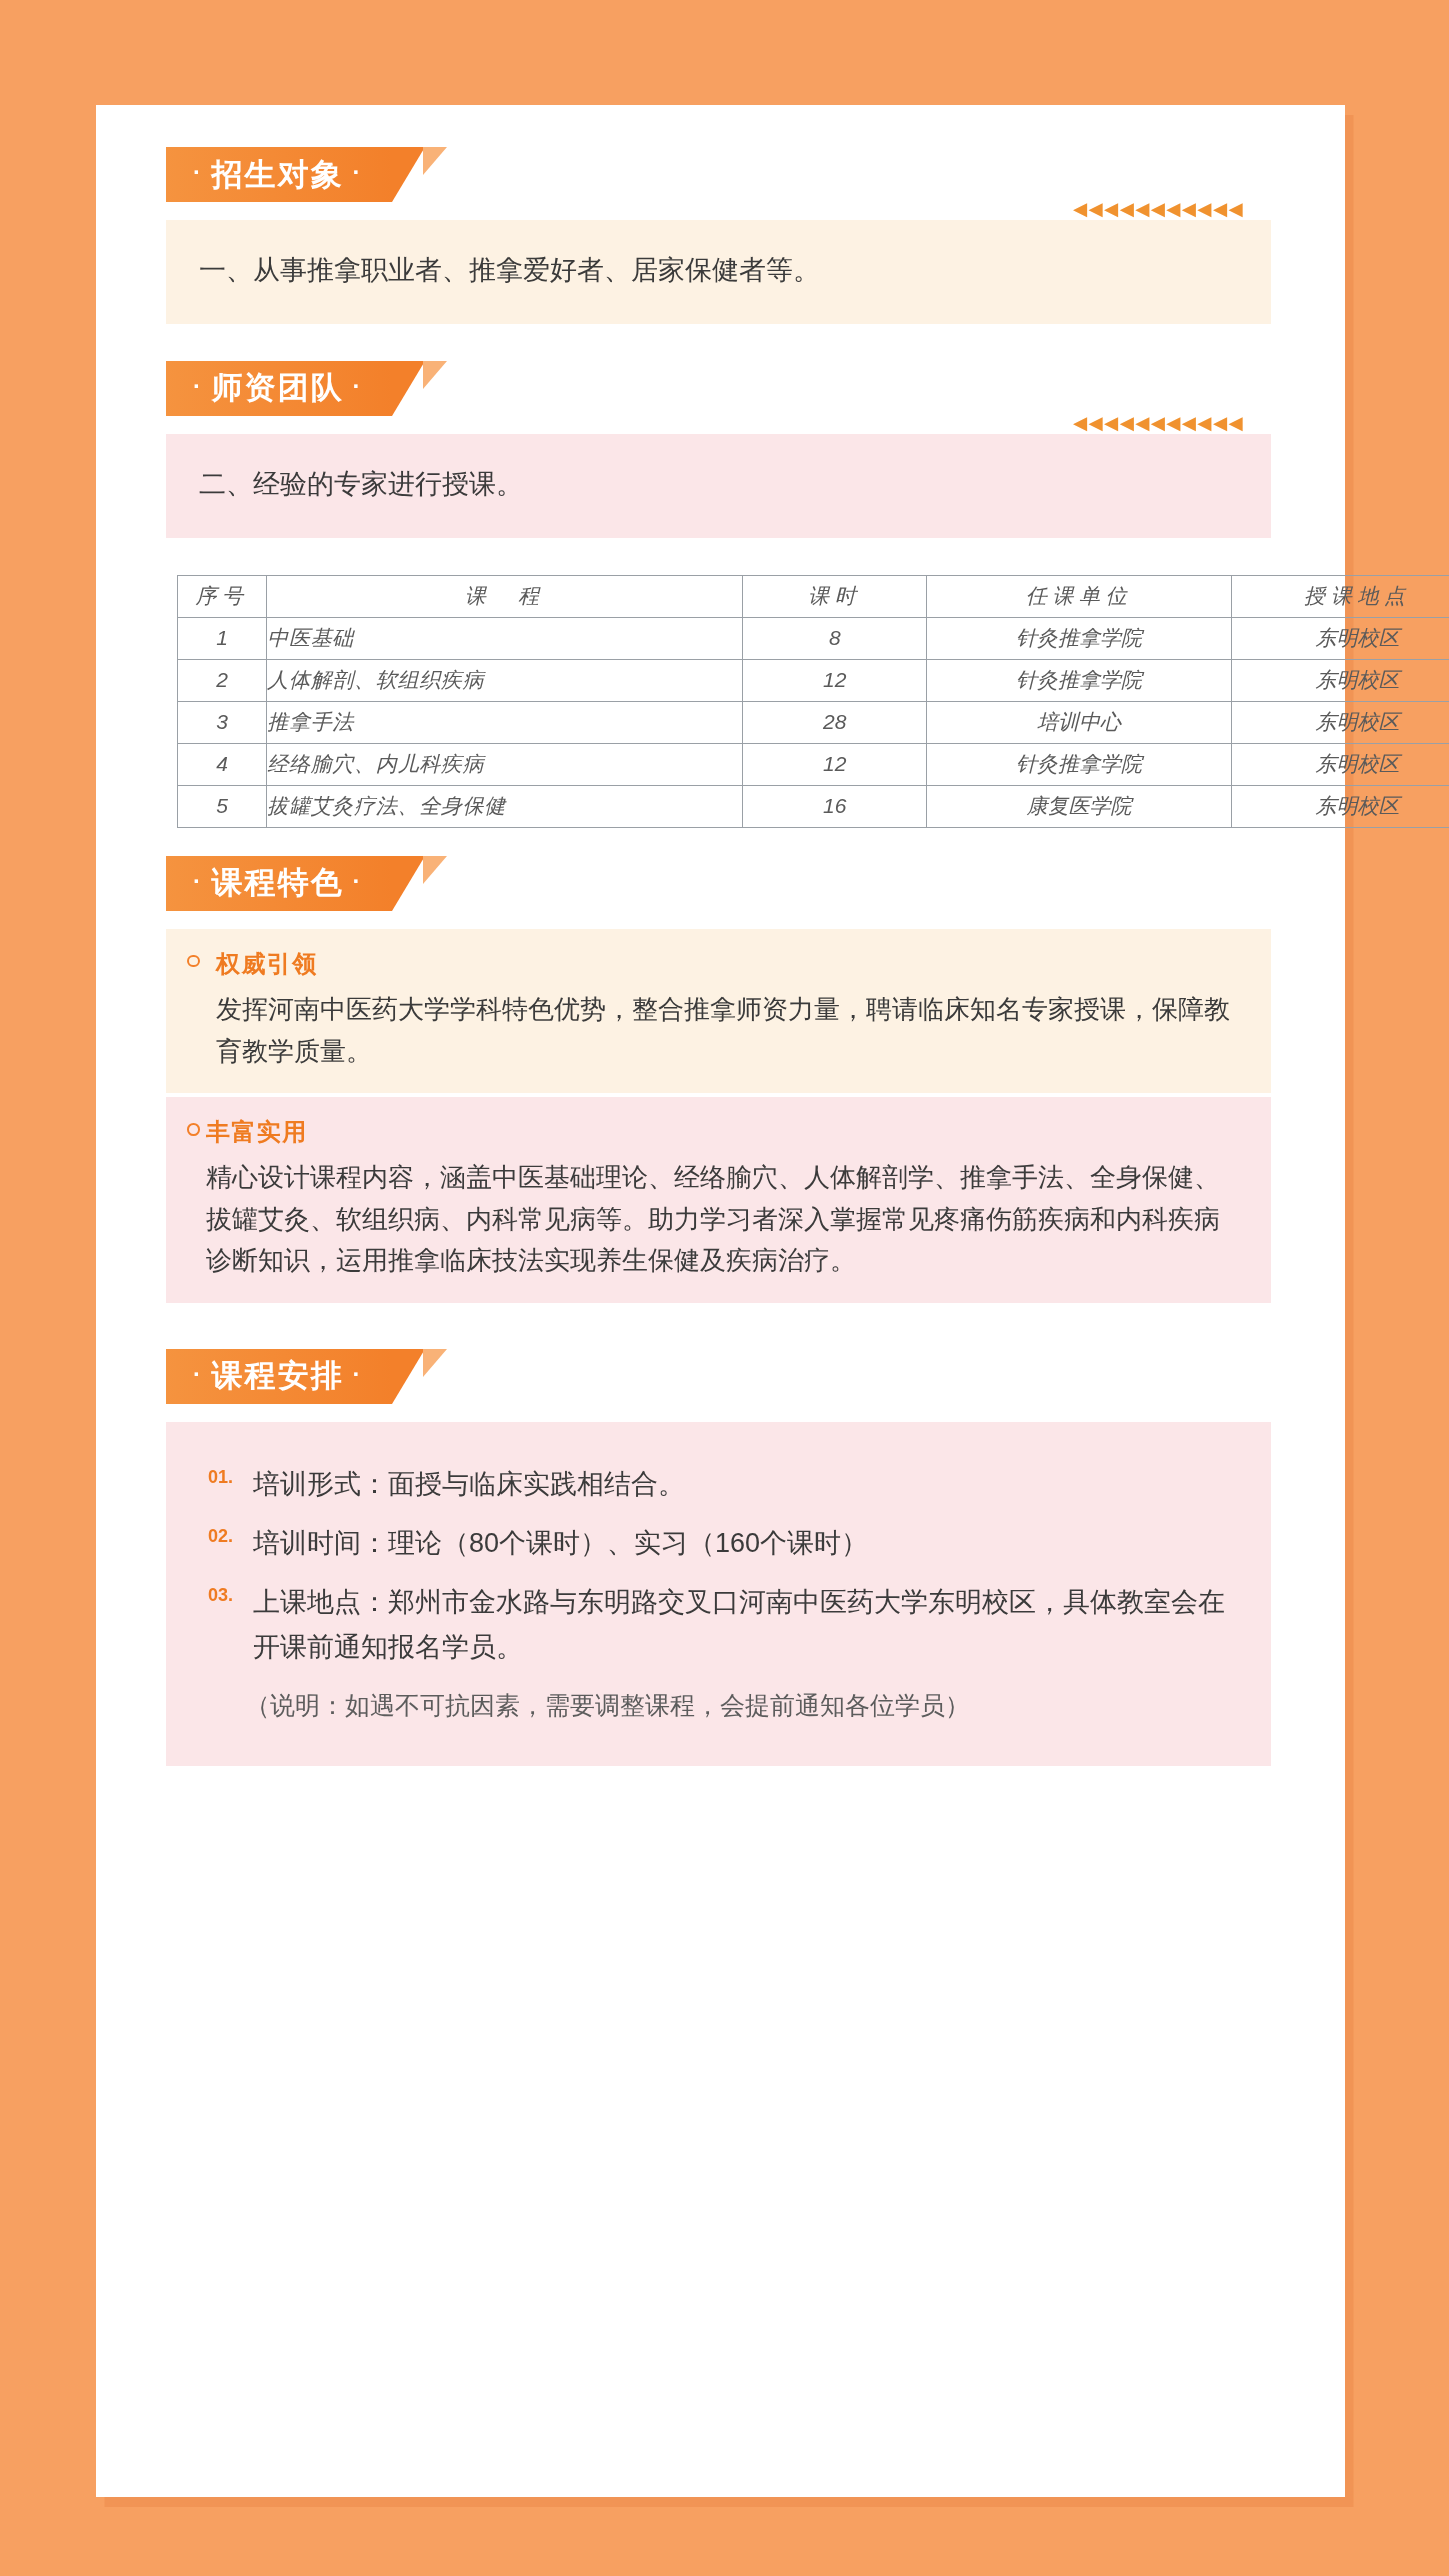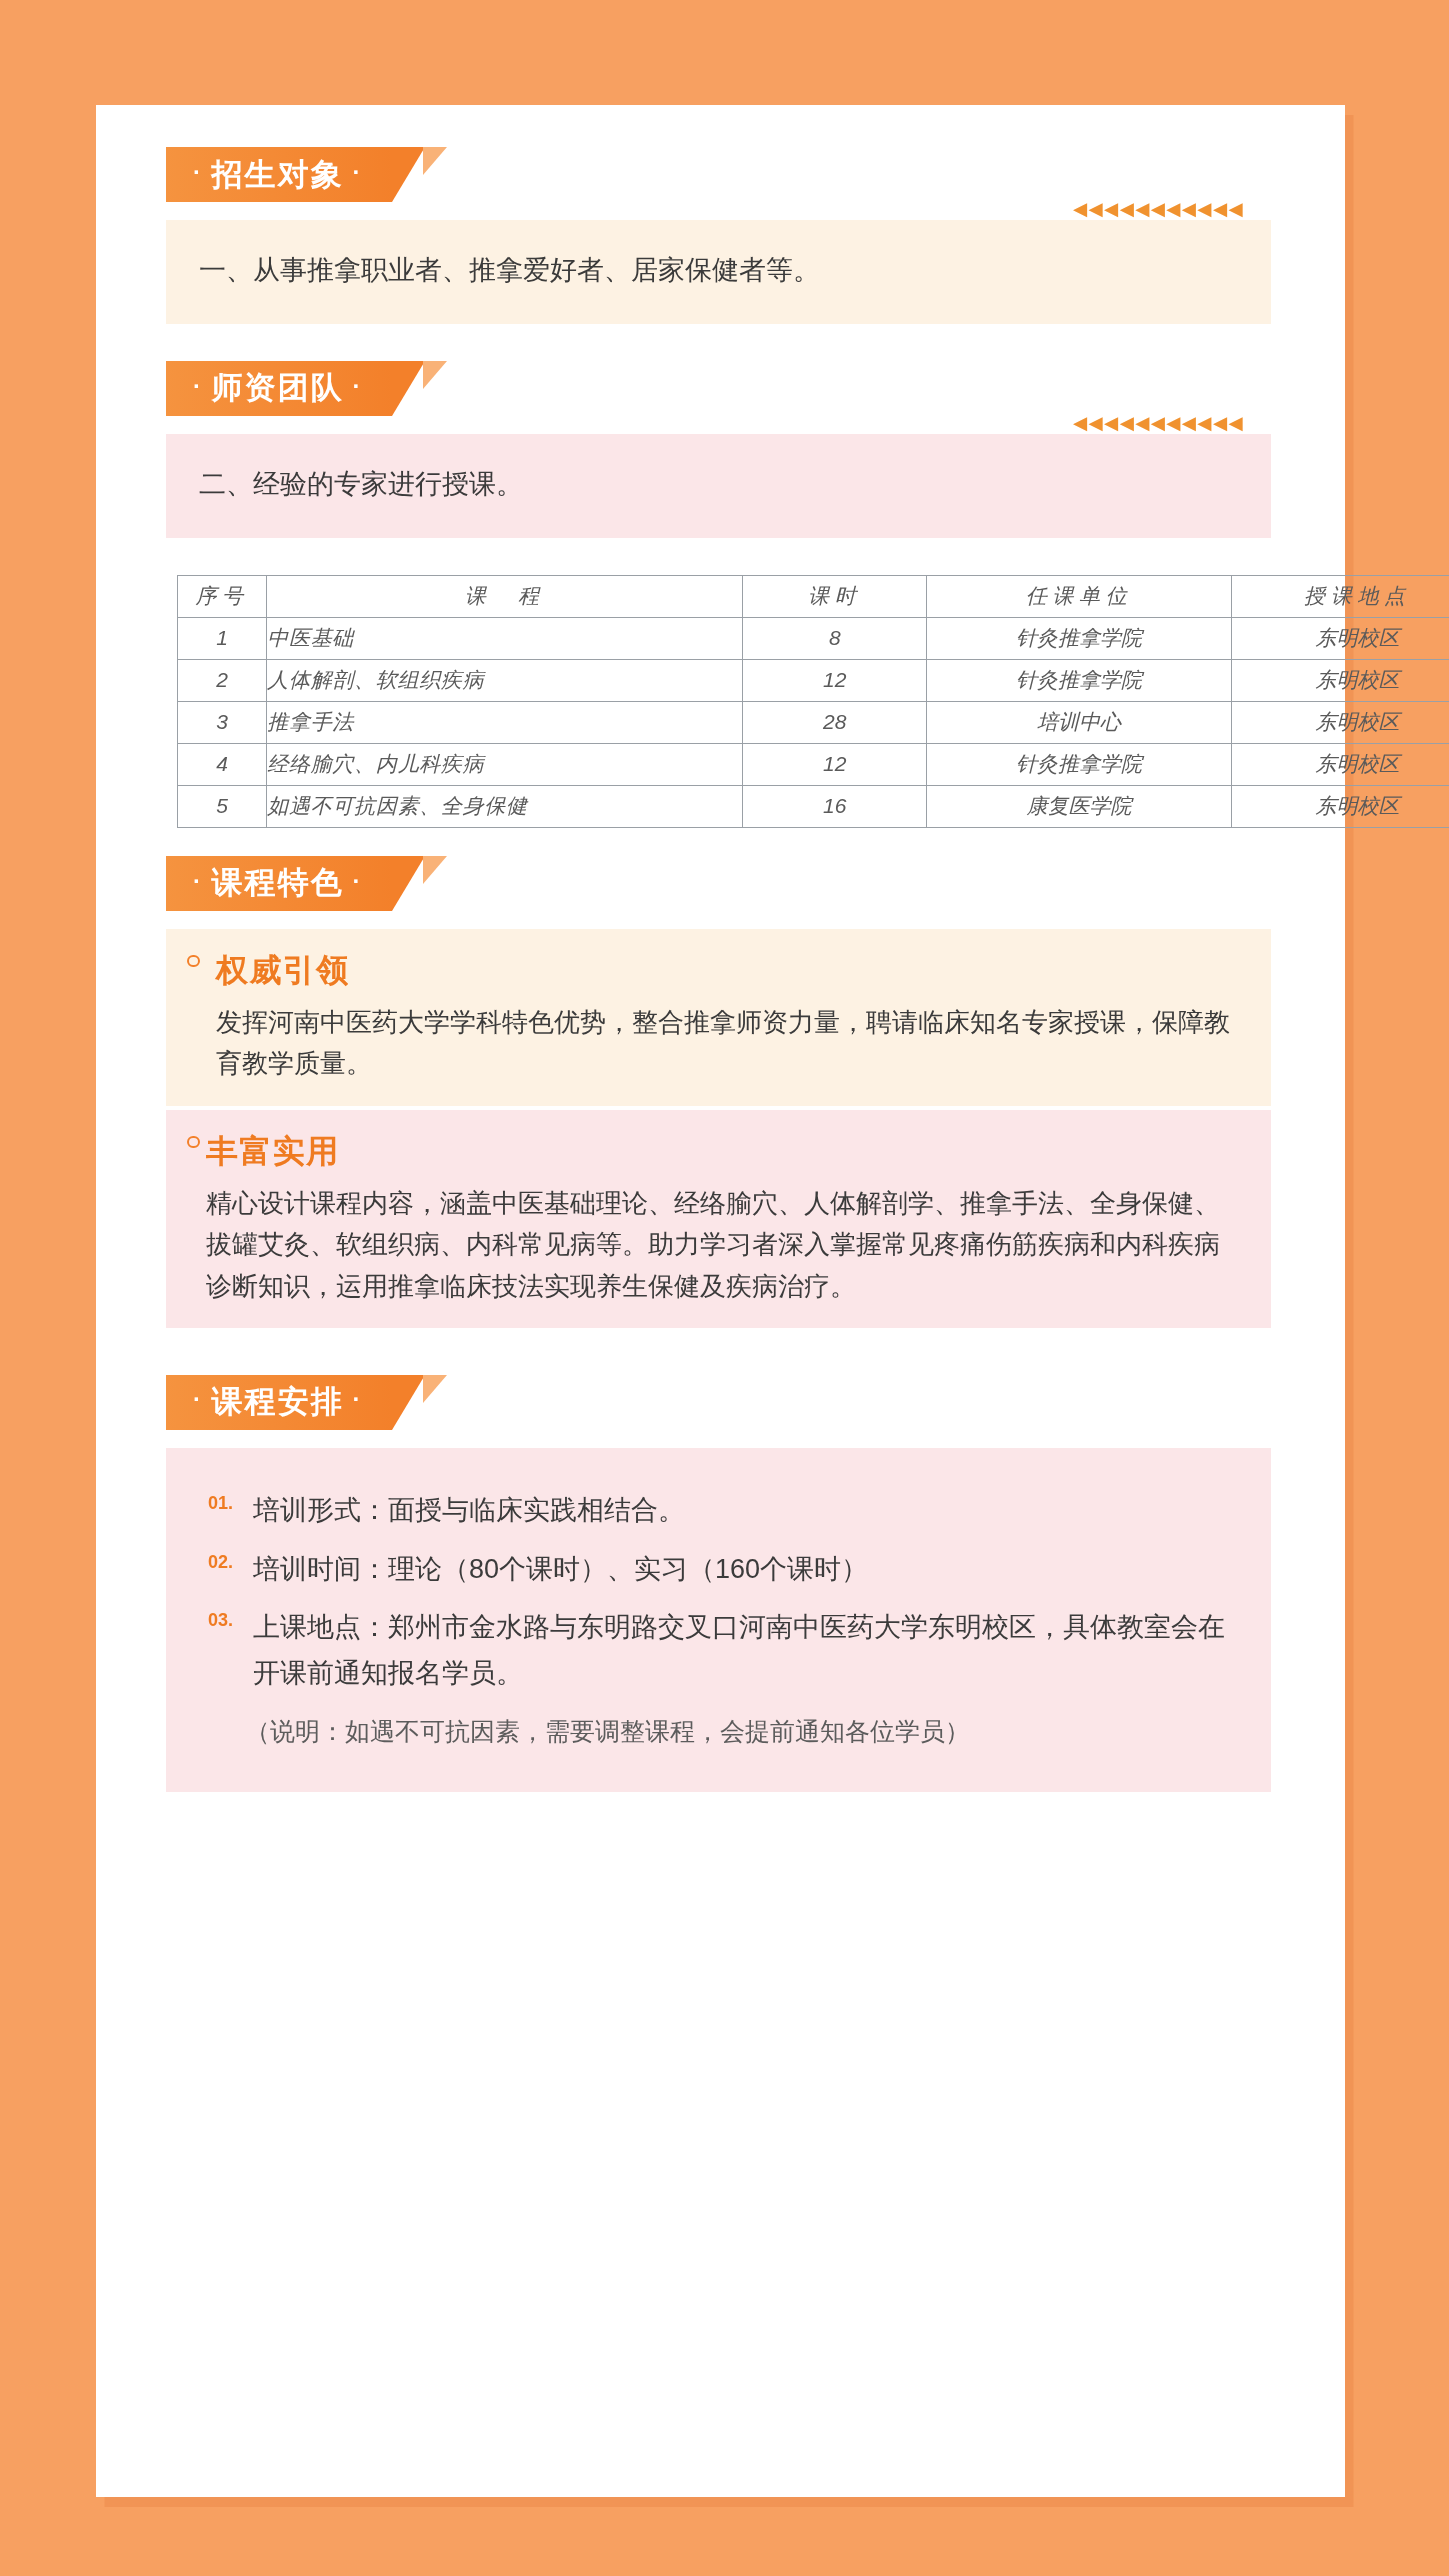--- a/index.html
+++ b/index.html
@@ -153,21 +153,21 @@
     left: 21px;
     top: 25.5px;
     width: 12.7px;
     height: 12.7px;
     border: 2.8px solid #f3802a;
     border-radius: 50%;
     box-sizing: border-box;
   }
   .feature h3 {
     margin: 0 0 5.7px 0;
-    font-size: 32px;
+    font-size: 24px;
     color: #ef7b21;
     letter-spacing: 1.4px;
   }
   .feature .body { text-indent: 0; }
   .feature-gap { height: 4.2px; }
 
   
   .schedule {
     margin: 0 28px;
     padding: 40px 42px 40px 42px;
@@ -282,21 +282,21 @@
           </tr>
           <tr>
             <td>4</td>
             <td class="left">经络腧穴、内儿科疾病</td>
             <td>12</td>
             <td>针灸推拿学院</td>
             <td>东明校区</td>
           </tr>
           <tr>
             <td>5</td>
-            <td class="left">如遇不可抗因素、全身保健</td>
+            <td class="left">拔罐艾灸疗法、全身保健</td>
             <td>16</td>
             <td>康复医学院</td>
             <td>东明校区</td>
           </tr>
         </tbody>
       </table>
     </div>
 
     
     <div class="ribbon">

